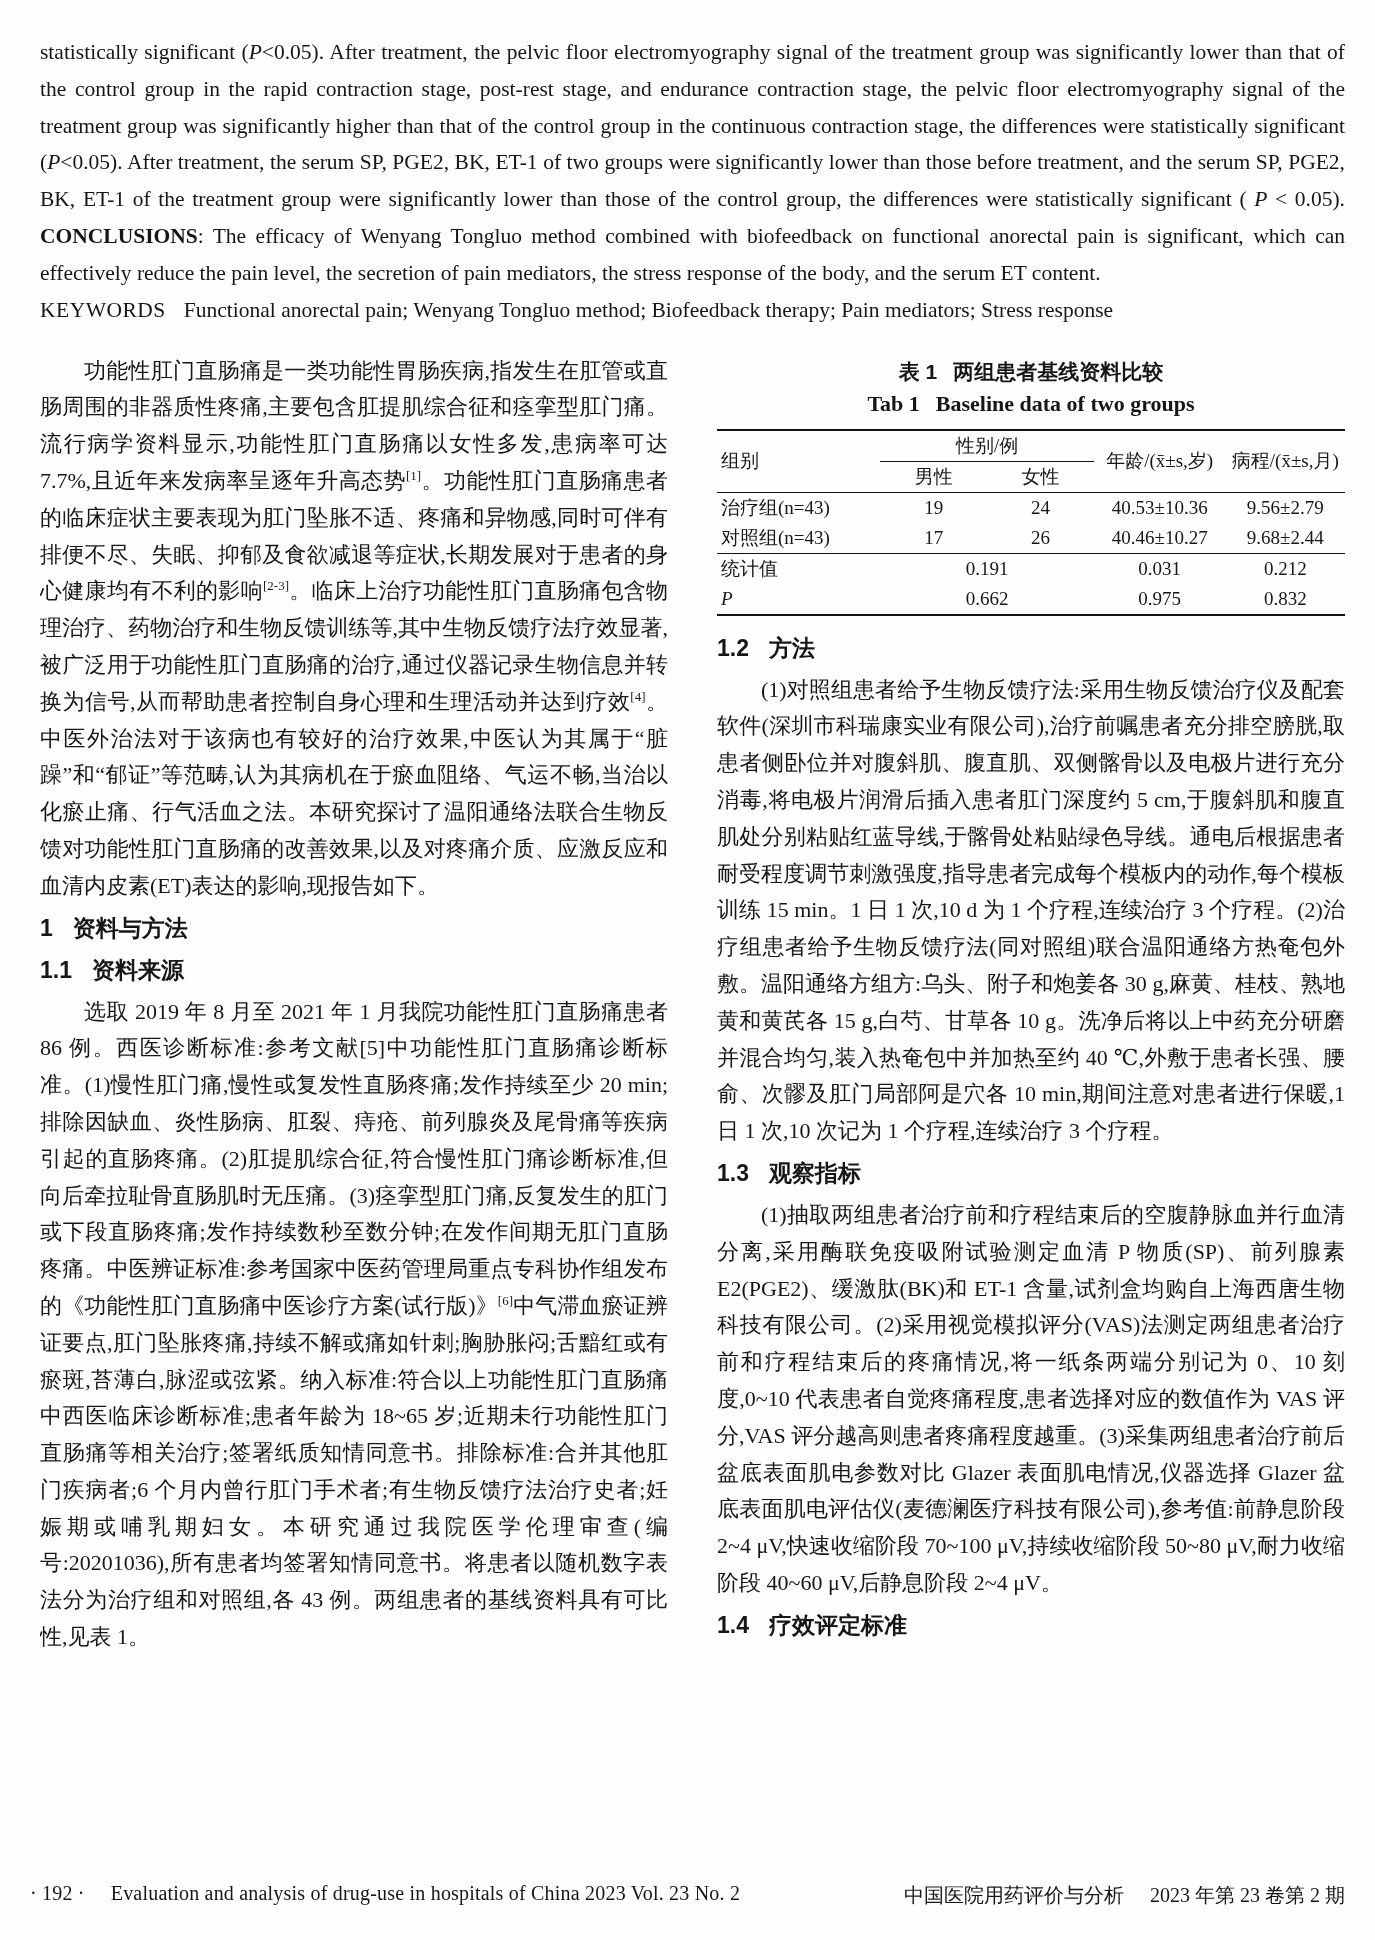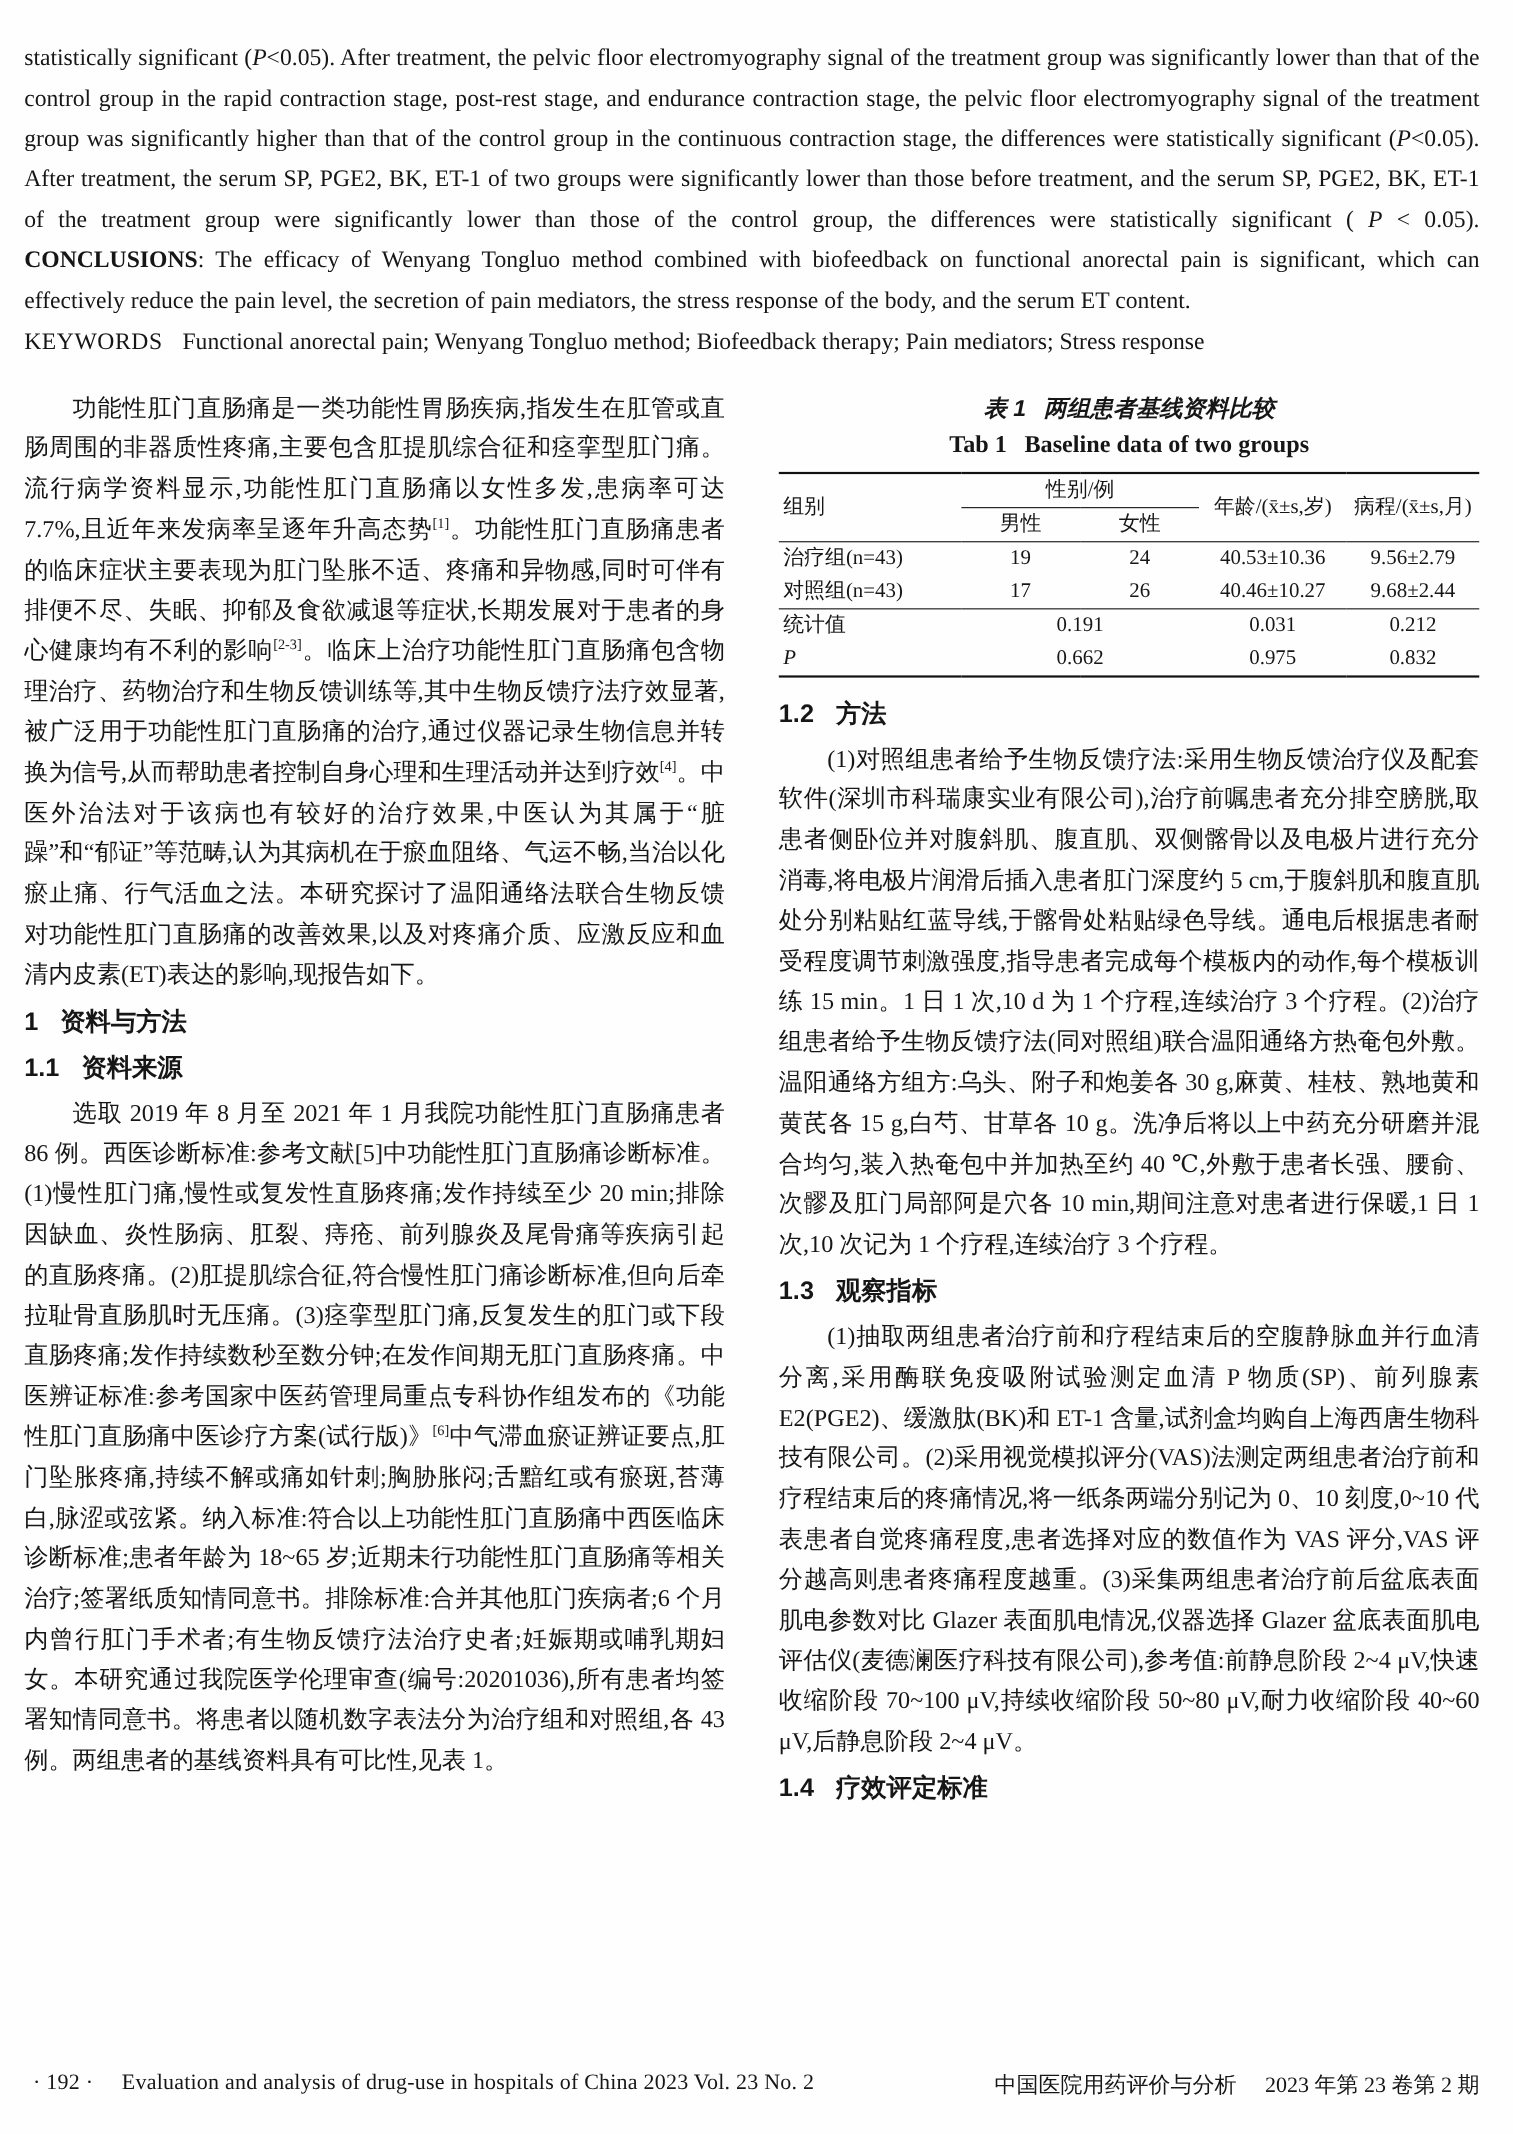--- a/index.html
+++ b/index.html
@@ -2,42 +2,41 @@
 <html><head>
 <meta charset="utf-8">
 <style>
   html,body{margin:0;padding:0;}
   body{
     width:1375px;height:1940px;
     background:#fefefe;color:#161616;
     font-family:"Liberation Serif","DejaVu Serif",serif;
     position:relative;overflow:hidden;
   }
-  .page{padding:34px 30px 0 22px;position:relative;}
+  .page{padding:34px 30px 0 40px;position:relative;}
   .abstract{
     font-size:21.5px;line-height:36.8px;text-align:justify;margin:0;
   }
   .kw-para{font-size:21.5px;line-height:37px;text-align:justify;margin:0;}
   .kw-label{font-weight:normal;letter-spacing:0.5px;margin-right:18px;}
   .columns{display:flex;gap:49px;margin-top:24px;height:1396px;overflow:hidden;}
   .col{flex:1;min-width:0;}
   .para{font-size:22px;line-height:36.8px;text-align:justify;margin:0;}
   .indent{text-indent:2em;}
   sup{font-size:13px;line-height:0;vertical-align:super;}
   h2.sec,h3.sec{
     font-family:"Liberation Sans","DejaVu Sans",sans-serif;
     font-size:23px;font-weight:bold;margin:5px 0 5px 0;line-height:37px;
   }
   .sec-num{margin-right:20px;text-align:right;}
   
   .table-block{margin:4px 0 14px 0;}
   .tbl-title-zh{
     text-align:center;font-weight:bold;font-size:21px;line-height:30px;
     font-family:"Liberation Sans","DejaVu Sans",sans-serif;
-    font-style:italic;
   }
   .tbl-title-zh .tnum{margin-right:16px;}
   .tbl-title-en{
     text-align:center;font-weight:bold;font-size:22px;line-height:34px;
     font-family:"Liberation Serif","DejaVu Serif",serif;
   }
   .tbl-title-en .tnum{margin-right:16px;}
   table.baseline{
     width:100%;border-collapse:collapse;margin-top:8px;
     border-top:2.5px solid #111;border-bottom:2.5px solid #111;

